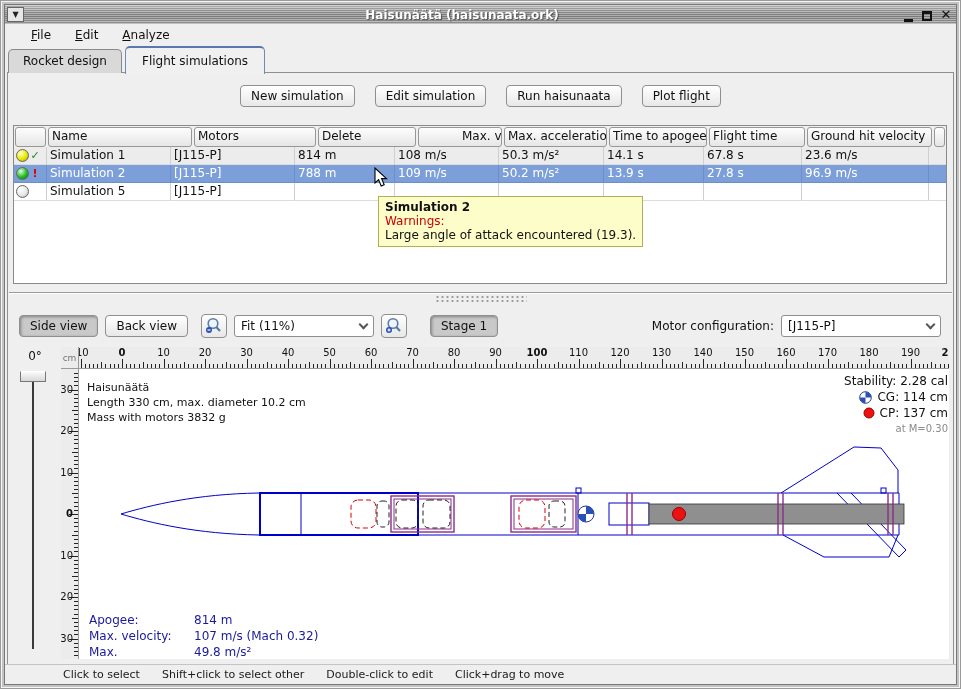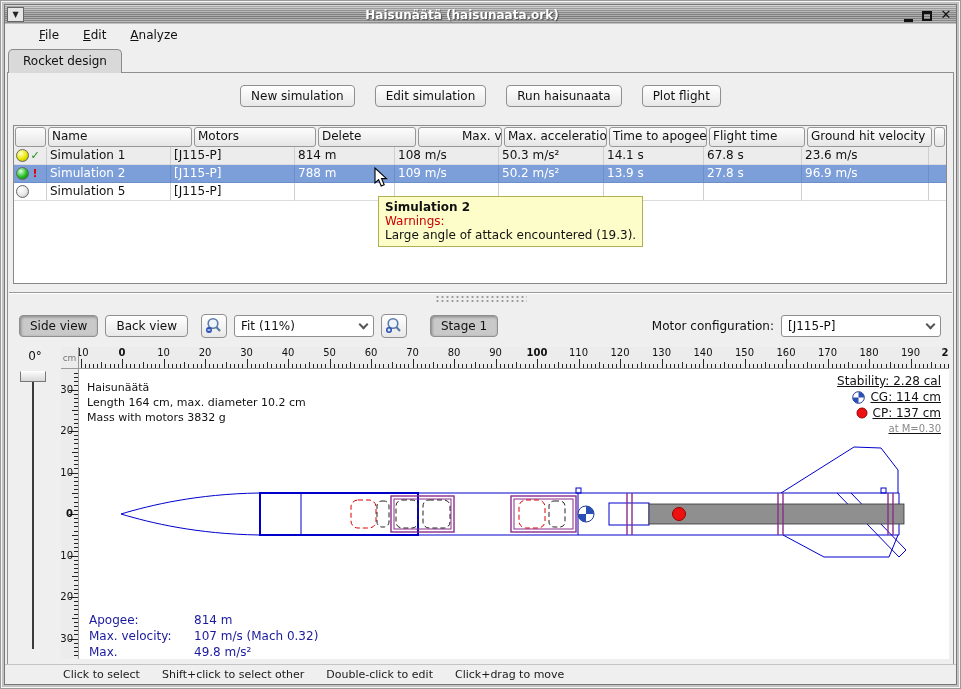--- a/index.html
+++ b/index.html
@@ -12,21 +12,21 @@
                repeating-linear-gradient(180deg,rgba(255,255,255,.28) 0 1px,rgba(0,0,0,.12) 1px 2px);
     background-blend-mode:overlay;}
   .title-text{flex:1;text-align:center;font-size:12px;font-weight:bold;color:#fff;text-shadow:1px 1px 1px #4a4a4a;}
   .winicon{width:17px;height:15px;margin-left:2px;background:#e6e6e6;border:1px solid #666;display:flex;align-items:center;justify-content:center;font-size:8px;color:#222;}
   .winbtns{display:flex;gap:3px;margin-right:2px;}
   .winbtn{width:16px;height:15px;display:flex;align-items:flex-end;justify-content:center;cursor:default;}
   .glyph-min{width:9px;height:10px;border-bottom:3px solid #111;}
   .glyph-max{width:10px;height:10px;border:2px solid #111;border-top:3px solid #111;margin-bottom:1px;}
   .glyph-close{font-size:13px;font-weight:bold;color:#111;line-height:15px;}
   
-  .menubar{position:absolute;left:5px;top:24px;right:5px;height:21px;background:#efefef;display:flex;align-items:center;padding-left:24px;gap:4px;}
+  .menubar{position:absolute;left:5px;top:24px;right:5px;height:21px;background:#efefef;display:flex;align-items:center;padding-left:16px;gap:4px;}
   .menu-item{font-size:12px;color:#111;padding:2px 10px;}
   .menu-item u{text-decoration:underline;}
   
   .tabrow{position:absolute;left:8px;top:46px;height:27px;display:flex;align-items:flex-end;z-index:5;}
   .tab{font-size:12px;color:#111;background:#d9d9d9;border:1px solid #8a8a8a;border-bottom:none;border-radius:5px 5px 0 0;padding:4px 14px 5px;margin-right:3px;}
   .tab.active{background:#f0f0f0;border-color:#7189b4;border-top:2px solid #5a78b0;padding:6px 16px 6px;position:relative;top:1px;}
   .mainpanel{position:absolute;left:7px;right:7px;top:72px;bottom:6px;border:1px solid #8f8f8f;background:#efefef;}
   
   .btn{font-size:12px;color:#111;background:linear-gradient(180deg,#ffffff,#e8e8e8);border:1px solid #8f8f8f;border-radius:4px;padding:3px 10px;white-space:nowrap;}
   .btn.pressed{background:#c9c9c9;box-shadow:inset 1px 1px 3px rgba(0,0,0,.35);}
@@ -72,21 +72,21 @@
   .ruler-corner{position:absolute;left:52px;top:0;width:18px;height:22px;background:#ececec;border-right:1px solid #9a9a9a;border-bottom:1px solid #9a9a9a;font-size:9px;color:#777;display:flex;align-items:center;justify-content:center;}
   .hruler{position:absolute;left:70px;right:0;top:0;height:22px;background:#ececec;border-bottom:1px solid #9a9a9a;overflow:hidden;}
   .hruler .tick{position:absolute;bottom:0;width:1px;background:#222;}
   .hruler .rlabel{position:absolute;top:0px;transform:translateX(-50%);font-size:10px;color:#111;}
   .vruler{position:absolute;left:52px;top:22px;bottom:0;width:18px;background:#ececec;border-right:1px solid #9a9a9a;overflow:hidden;}
   .vruler .tick{position:absolute;right:0;height:1px;background:#222;}
   .vruler .rlabel{position:absolute;right:5px;transform:translateY(-55%);font-size:10px;color:#111;}
   .rlabel.bold{font-weight:bold;}
   .canvas{position:absolute;left:70px;right:0;top:22px;bottom:0;background:#fff;overflow:hidden;}
   .rocket-info{position:absolute;left:8px;top:11px;font-size:11px;color:#111;line-height:15px;}
-  .stability{position:absolute;right:8px;top:4px;text-align:right;font-size:12px;color:#111;line-height:16px;text-decoration:underline;}
+  .stability{position:absolute;right:1px;top:4px;text-align:right;font-size:12px;color:#111;line-height:16px;}
   .stab-row{display:flex;justify-content:flex-end;align-items:center;gap:5px;}
   .at-mach{font-size:10px;color:#8a8a8a;}
   .results{position:absolute;left:10px;top:243px;font-size:12px;color:#1a1a9e;line-height:16px;}
   .res-row{display:flex;}
   .res-label{width:105px;}
   
   .hintbar{position:absolute;left:5px;right:5px;bottom:5px;height:20px;border-top:1px solid #c4c4c4;background:#efefef;display:flex;align-items:center;padding-left:58px;gap:22px;}
   .hint{font-size:11px;font-weight:normal;color:#1a1a1a;white-space:nowrap;}
   
   .cursor{position:absolute;left:374px;top:167px;z-index:40;pointer-events:none;}
@@ -113,20 +113,21 @@
   </div>
 
   <div class="menubar" id="menubar">
       <div class="menu-item"><u>F</u>ile</div>
       <div class="menu-item"><u>E</u>dit</div>
       <div class="menu-item"><u>A</u>nalyze</div>
     </div>
 
   <div class="tabrow" id="tabrow">
       <div class="tab">Rocket design</div>
+      <div class="tab active">Flight simulations</div>
     </div>
 
   <div class="mainpanel">
 
     <div class="actionrow" id="actionrow">
         <button class="btn">New simulation</button>
         <button class="btn">Edit simulation</button>
         <button class="btn">Run haisunaata</button>
         <button class="btn">Plot flight</button>
       </div>
@@ -542,21 +543,21 @@
           <div class="rlabel" style="top: 103.5px;">-10</div>
           <div class="rlabel bold" style="top: 145px;">0</div>
           <div class="rlabel" style="top: 186.5px;">10</div>
           <div class="rlabel" style="top: 228px;">20</div>
           <div class="rlabel" style="top: 269.5px;">30</div>
         </div>
 
       <div class="canvas">
         <div class="rocket-info" id="rocketinfo">
             <div>Haisunäätä</div>
-            <div>Length 164 cm, max. diameter 10.2 cm</div>
+            <div>Length 330 cm, max. diameter 10.2 cm</div>
             <div>Mass with motors 3832 g</div>
           </div>
 
         <div class="stability">
           <div>Stability: 2.28 cal</div>
           <div class="stab-row">
             <svg width="13" height="13" viewBox="0 0 13 13">
               <circle cx="6.5" cy="6.5" r="5.8" fill="#fff" stroke="#223a8c" stroke-width="1"></circle>
               <path d="M6.5,6.5 L6.5,0.8 A5.7,5.7 0 0 1 12.2,6.5 Z" fill="#2a50b8"></path>
               <path d="M6.5,6.5 L6.5,12.2 A5.7,5.7 0 0 1 0.8,6.5 Z" fill="#2a50b8"></path>

